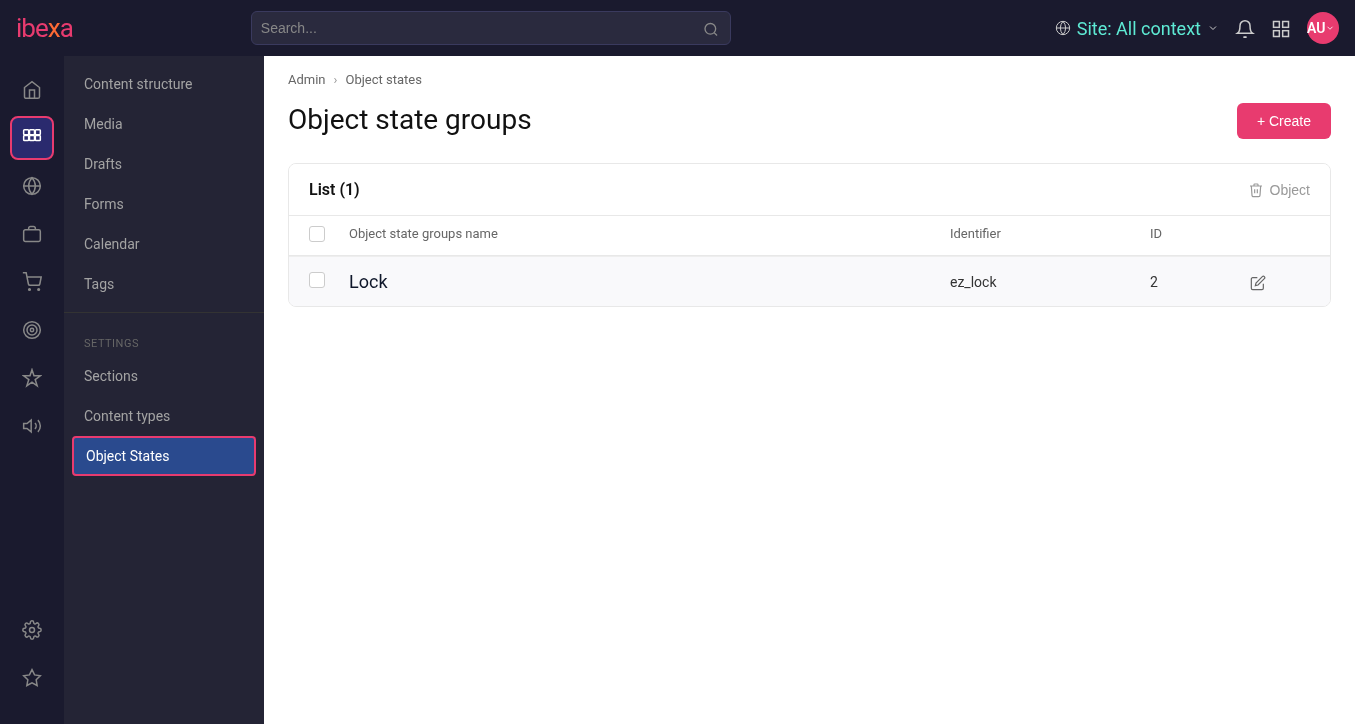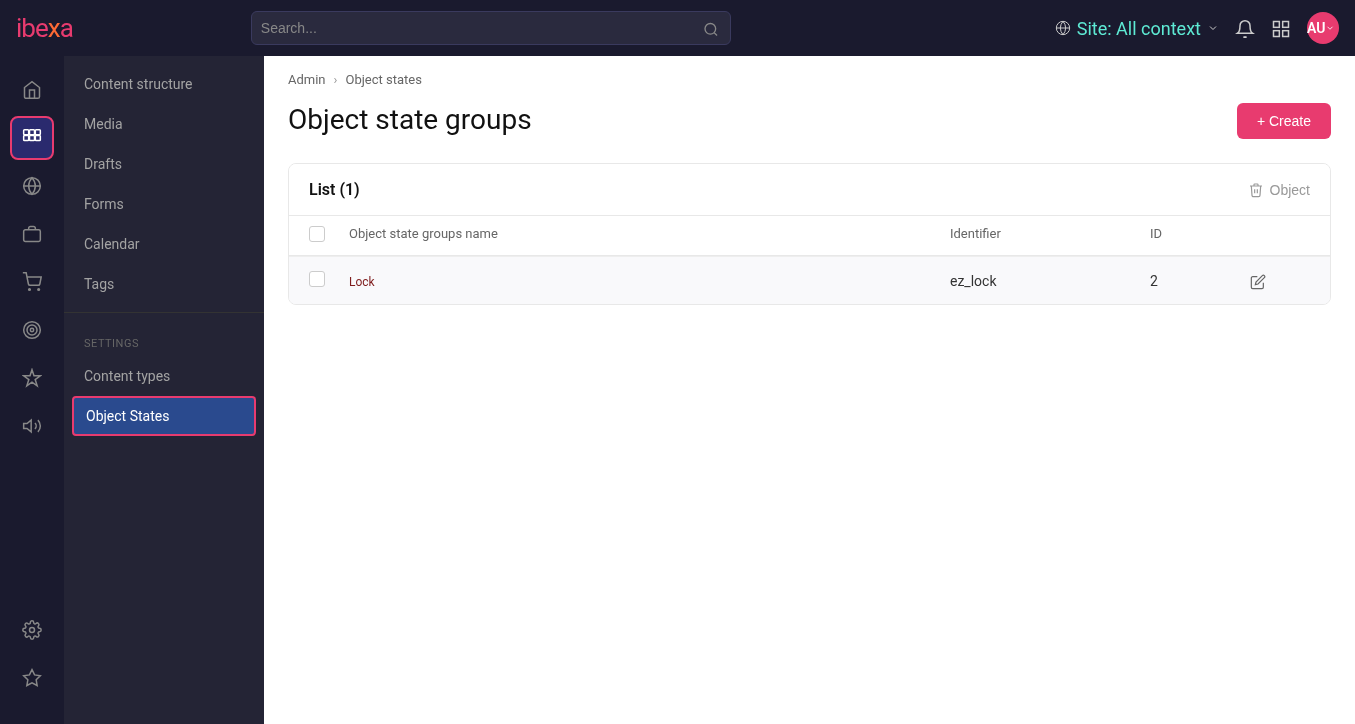--- a/index.html
+++ b/index.html
@@ -266,21 +266,21 @@
     
     .data-row {
       display: grid;
       grid-template-columns: 40px 1fr 200px 100px 60px;
       padding: 14px 20px;
       align-items: center;
       background: #f9f9fb;
       border-top: 1px solid #eee;
     }
     .data-cell { font-size: 14px; color: #333; }
-    .data-cell-link { font-size: 12px; color: #7f1d1d; text-decoration: none; cursor: pointer; }
+    .data-cell-link { font-size: 18px; color: #0f172a; text-decoration: none; cursor: pointer; }
     .edit-icon { color: #666; cursor: pointer; font-size: 16px; }
 
     
     .checkbox {
       width: 16px;
       height: 16px;
       border: 1.5px solid #ccc;
       border-radius: 3px;
       cursor: pointer;
       appearance: none;
@@ -421,20 +421,21 @@
 
   <aside class="text-sidebar">
     <a class="sidebar-menu-item">Content structure</a>
     <a class="sidebar-menu-item">Media</a>
     <a class="sidebar-menu-item">Drafts</a>
     <a class="sidebar-menu-item">Forms</a>
     <a class="sidebar-menu-item">Calendar</a>
     <a class="sidebar-menu-item">Tags</a>
     <div class="sidebar-divider"></div>
     <div class="sidebar-section-label">Settings</div>
+    <a class="sidebar-menu-item">Sections</a>
     <a class="sidebar-menu-item">Content types</a>
     <a class="sidebar-menu-item active">Object States</a>
   </aside>
 
   <main class="content-area">
     <div class="breadcrumb">
       <a class="breadcrumb-link">Admin</a>
       <span class="breadcrumb-sep">›</span>
       <span class="breadcrumb-current">Object states</span>
     </div>

